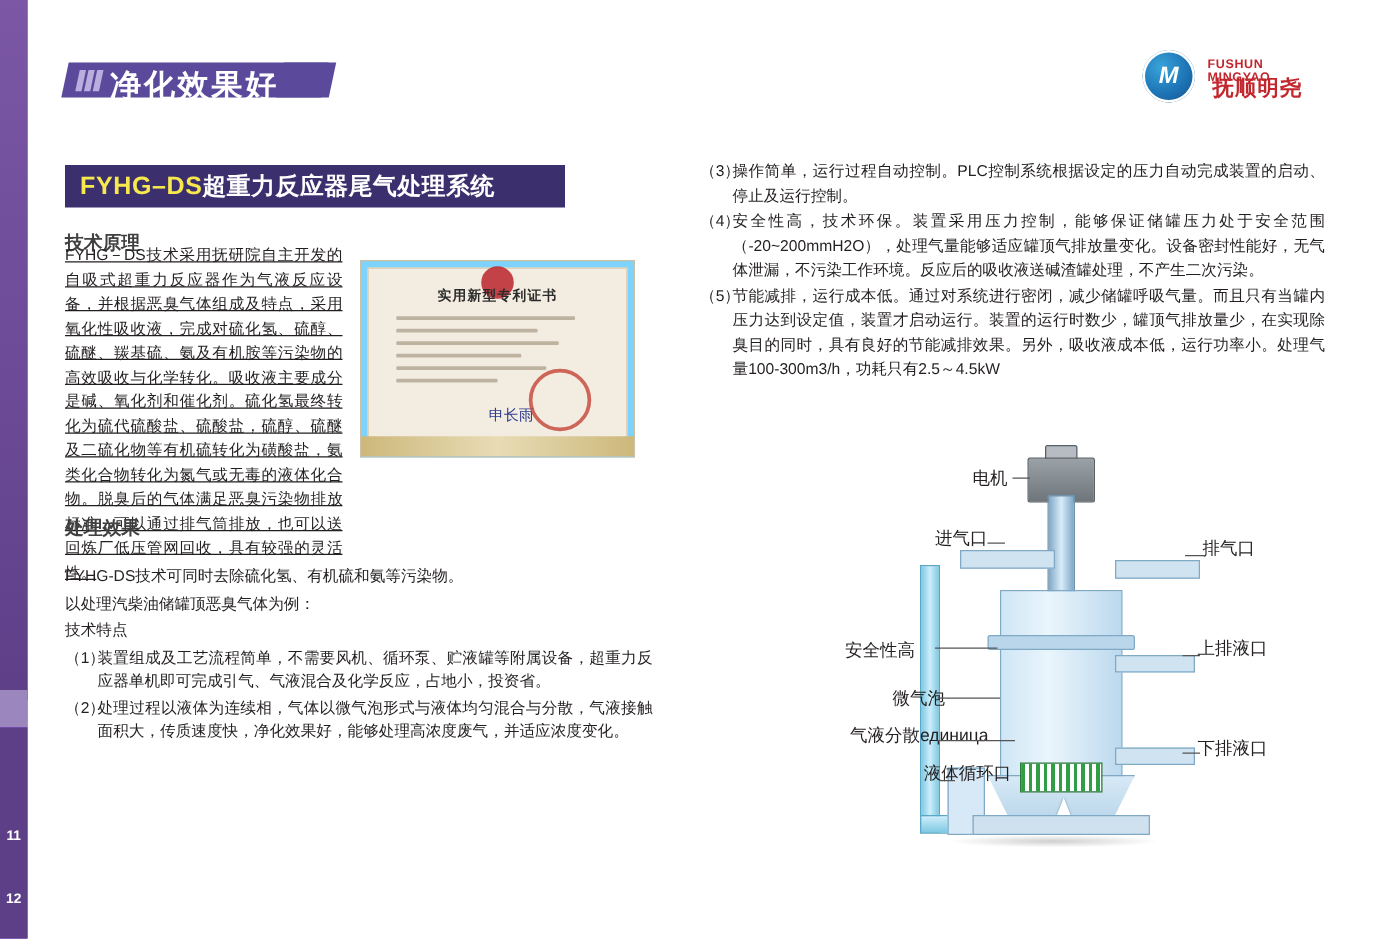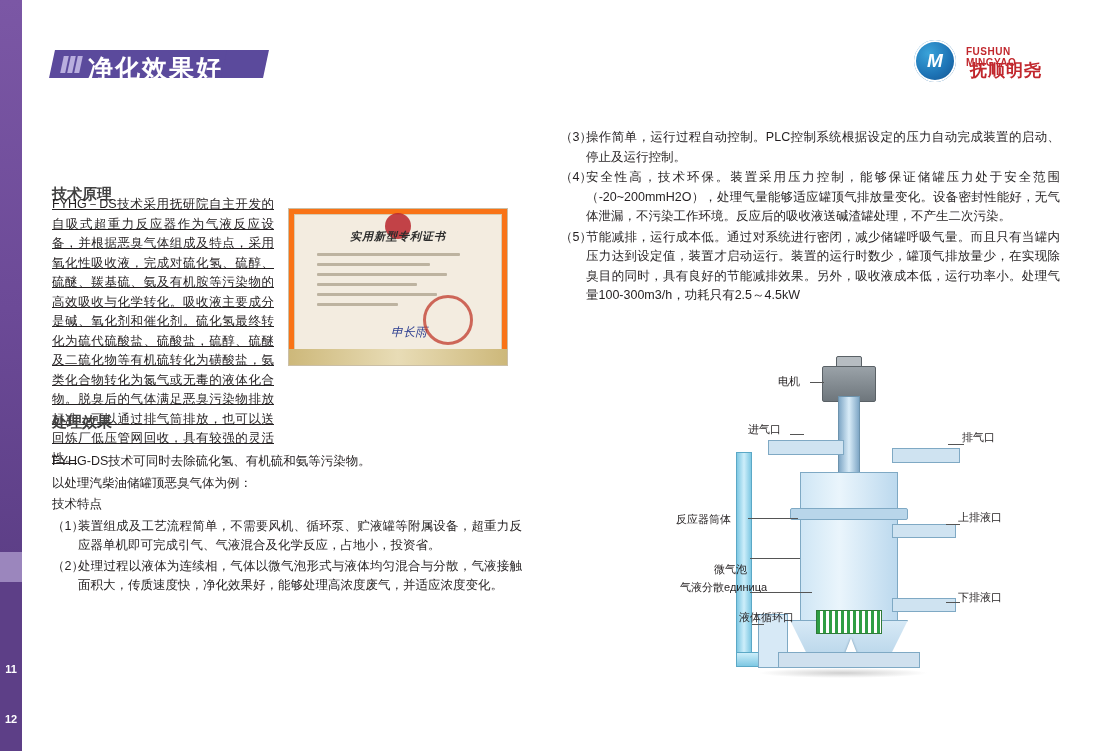--- a/index.html
+++ b/index.html
@@ -119,24 +119,23 @@
     position:absolute;left:52px;top:440px;width:470px;margin-top:12px;
   }
   .p-effect p{margin:0 0 2px 0;}
   .li-row{display:flex;margin:0 0 1px 0;}
   .li-num{width:26px;flex:none;}
   .li-txt{flex:1;}
 
   
   .cert{
     position:absolute;left:288px;top:208px;width:218px;height:156px;
-    background:#f97316;
+    background:#7dd3fc;
     border:1px solid #cbbfa6;
     overflow:hidden;
-    font-style:italic;
   }
   .cert-inner{
     position:absolute;inset:5px;background:#f3ece0;
     border:1px solid #d8cbb0;
   }
   .cert-head{
     position:absolute;left:0;right:0;top:14px;text-align:center;
     font-size:11px;font-weight:bold;color:#2b2b2b;letter-spacing:1px;
   }
   .cert-badge{
@@ -172,21 +171,21 @@
 
   
   .diagram{
     position:absolute;left:640px;top:352px;width:400px;height:340px;
   }
   .dg-cap{
     position:absolute;left:0;right:0;bottom:-2px;text-align:center;
     color:#c1272d;font-size:9px;
   }
   .lbl{
-    position:absolute;font-size:11px;color:#231f20;white-space:nowrap;
+    position:absolute;font-size:14px;color:#231f20;white-space:nowrap;
   }
   .ldr{position:absolute;background:#555;height:1px;}
 
   .vessel-body{
     position:absolute;left:160px;top:120px;width:96px;height:158px;
     background:linear-gradient(90deg,#cfe6f5 0%,#eaf5fc 40%,#bcd9ee 100%);
     border:1px solid #7fa9c4;
   }
   .vessel-cone{
     position:absolute;left:150px;top:268px;width:116px;height:36px;
@@ -284,20 +283,24 @@
   </div>
 
   <div class="logo">
     <div class="logo-circle">
       <span>M</span>
     </div>
     <div class="logo-red">FUSHUN MINGYAO</div>
     <div class="logo-cn">抚顺明尧</div>
   </div>
 
+  <div class="prod-title">
+    <span class="pt-en">FYHG–DS</span>
+    <span class="pt-cn">超重力反应器尾气处理系统</span>
+  </div>
 
   <h3 class="sec sec-principle">技术原理</h3>
   <div class="body-txt p-principle">FYHG－DS技术采用抚研院自主开发的自吸式超重力反应器作为气液反应设备，并根据恶臭气体组成及特点，采用氧化性吸收液，完成对硫化氢、硫醇、硫醚、羰基硫、氨及有机胺等污染物的高效吸收与化学转化。吸收液主要成分是碱、氧化剂和催化剂。硫化氢最终转化为硫代硫酸盐、硫酸盐，硫醇、硫醚及二硫化物等有机硫转化为磺酸盐，氨类化合物转化为氮气或无毒的液体化合物。脱臭后的气体满足恶臭污染物排放标准，可以通过排气筒排放，也可以送回炼厂低压管网回收，具有较强的灵活性。</div>
 
   <div class="cert">
     <div class="cert-inner">
       <div class="cert-badge"></div>
       <div class="cert-head">实用新型专利证书</div>
       <div class="cert-lines">
         <div></div>
@@ -364,27 +367,27 @@
 
     <div class="lbl" style="left:138px;top:22px;">电机</div>
     <div class="ldr" style="left:170px;top:30px;width:14px;"></div>
 
     <div class="lbl" style="left:108px;top:70px;">进气口</div>
     <div class="ldr" style="left:150px;top:82px;width:14px;"></div>
 
     <div class="lbl" style="left:322px;top:78px;">排气口</div>
     <div class="ldr" style="left:308px;top:92px;width:16px;"></div>
 
-    <div class="lbl" style="left:36px;top:160px;">反应器筒体</div>
+    <div class="lbl" style="left:36px;top:160px;">安全性高</div>
     <div class="ldr" style="left:108px;top:166px;width:50px;"></div>
 
     <div class="lbl" style="left:318px;top:158px;">上排液口</div>
     <div class="ldr" style="left:306px;top:172px;width:14px;"></div>
 
-    <div class="lbl" style="left:74px;top:198px;margin-top:12px;">微气泡</div>
+    <div class="lbl" style="left:74px;top:198px;">微气泡</div>
     <div class="ldr" style="left:110px;top:206px;width:50px;"></div>
 
     <div class="lbl" style="left:40px;top:228px;">气液分散единица</div>
     <div class="ldr" style="left:110px;top:240px;width:62px;"></div>
 
     <div class="lbl" style="left:54px;top:258px;margin-left:45px;">液体循环口</div>
     <div class="ldr" style="left:112px;top:272px;width:12px;"></div>
 
     <div class="lbl" style="left:318px;top:238px;">下排液口</div>
     <div class="ldr" style="left:306px;top:250px;width:14px;"></div>

